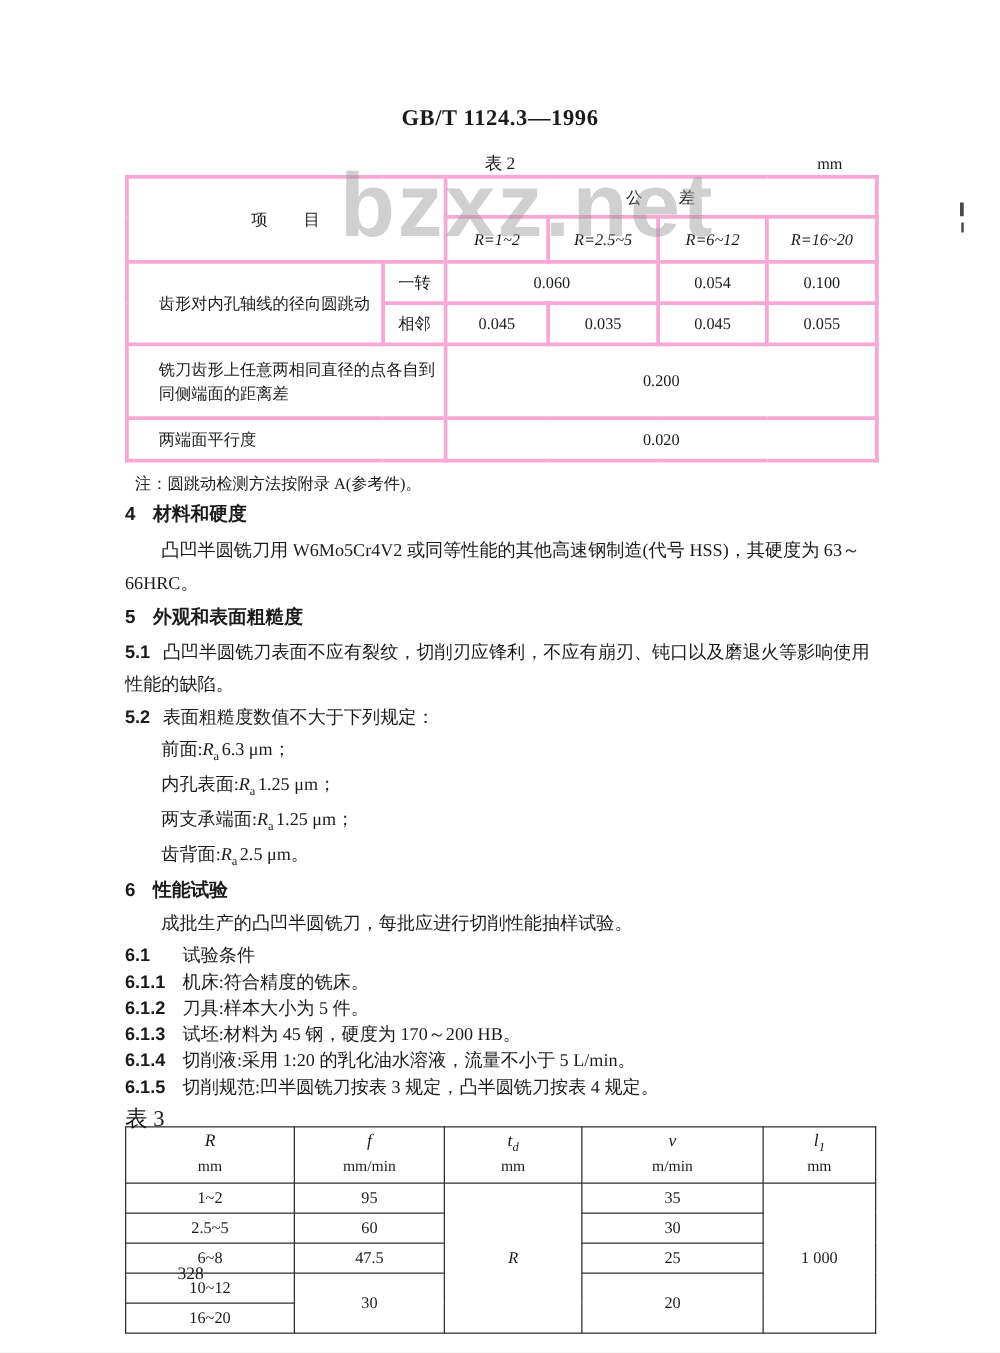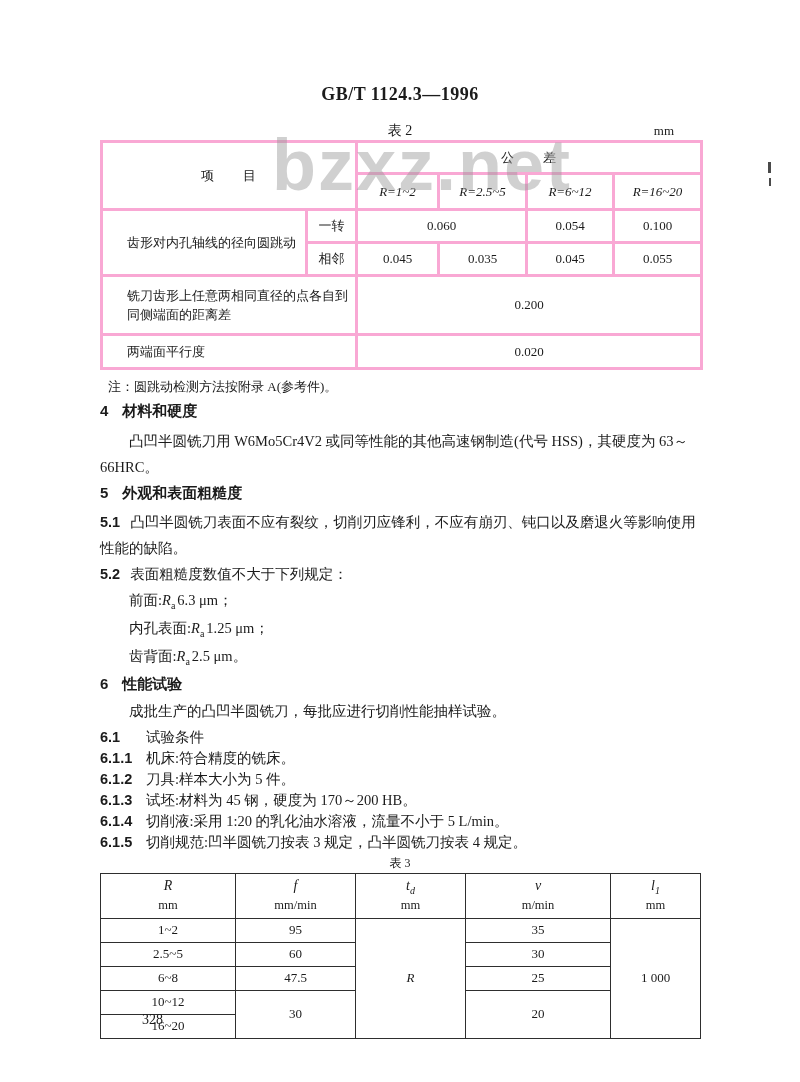--- a/index.html
+++ b/index.html
@@ -34,21 +34,21 @@
   .mt6{margin-top:6px;} .mt5{margin-top:5px;} .mt3{margin-top:3px;} .mt2{margin-top:2px;}
   .clause-num{font-family:"Liberation Sans","DejaVu Sans",sans-serif;font-weight:bold;margin-right:10px;}
 
   .rough-list{margin-left:2em;font-size:14.5px;line-height:22px;}
   .rough-item sub{font-size:10px;}
   .rough-item .rv{margin-left:2px;}
 
   .c6-list{font-size:14.5px;line-height:21px;}
   .c6-item .num{font-family:"Liberation Sans","DejaVu Sans",sans-serif;font-weight:bold;display:inline-block;min-width:46px;}
 
-  .caption3{text-align:center;font-size:12px;margin-top:2px;height:17px;}
+  .caption3{text-align:left;font-size:18px;margin-top:2px;height:17px;}
   .t3{font-size:13px;margin-top:1px;}
   .t3 td,.t3 th{border:1px solid #2e2e2e;text-align:center;vertical-align:middle;padding:1px 2px;font-weight:normal;}
   .t3 th{height:42px;}
   .t3 td{height:21px;}
   .th-sym{font-size:14px;font-style:italic;}
   .th-sym sub{font-size:10px;}
   .th-unit{font-size:12.5px;margin-top:2px;font-style:normal;}
 
   .page-num{position:absolute;left:126px;top:1012px;font-size:14px;margin-left:16px;}
 
@@ -140,20 +140,23 @@
     </p>
 
     <div class="rough-list mt2">
       <div class="rough-item">
         <span>前面:</span><i class="math">R</i><sub>a</sub><span class="rv">6.3 μm；</span>
       </div>
       <div class="rough-item">
         <span>内孔表面:</span><i class="math">R</i><sub>a</sub><span class="rv">1.25 μm；</span>
       </div>
       <div class="rough-item">
+        <span>两支承端面:</span><i class="math">R</i><sub>a</sub><span class="rv">1.25 μm；</span>
+      </div>
+      <div class="rough-item">
         <span>齿背面:</span><i class="math">R</i><sub>a</sub><span class="rv">2.5 μm。</span>
       </div>
     </div>
 
     <div class="sec-heading h6m">
       <span class="num">6</span><span>性能试验</span>
     </div>
     <p class="body-para indent mt3">成批生产的凸凹半圆铣刀，每批应进行切削性能抽样试验。</p>
 
     <div class="c6-list mt3">

